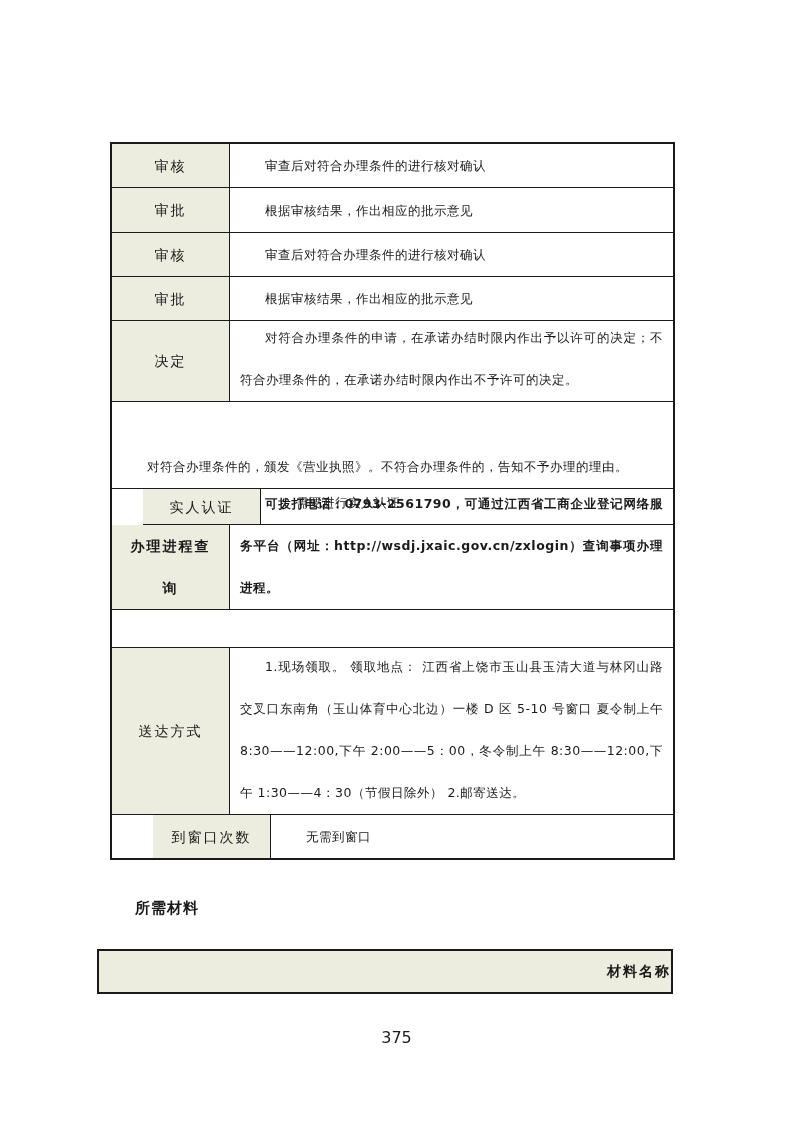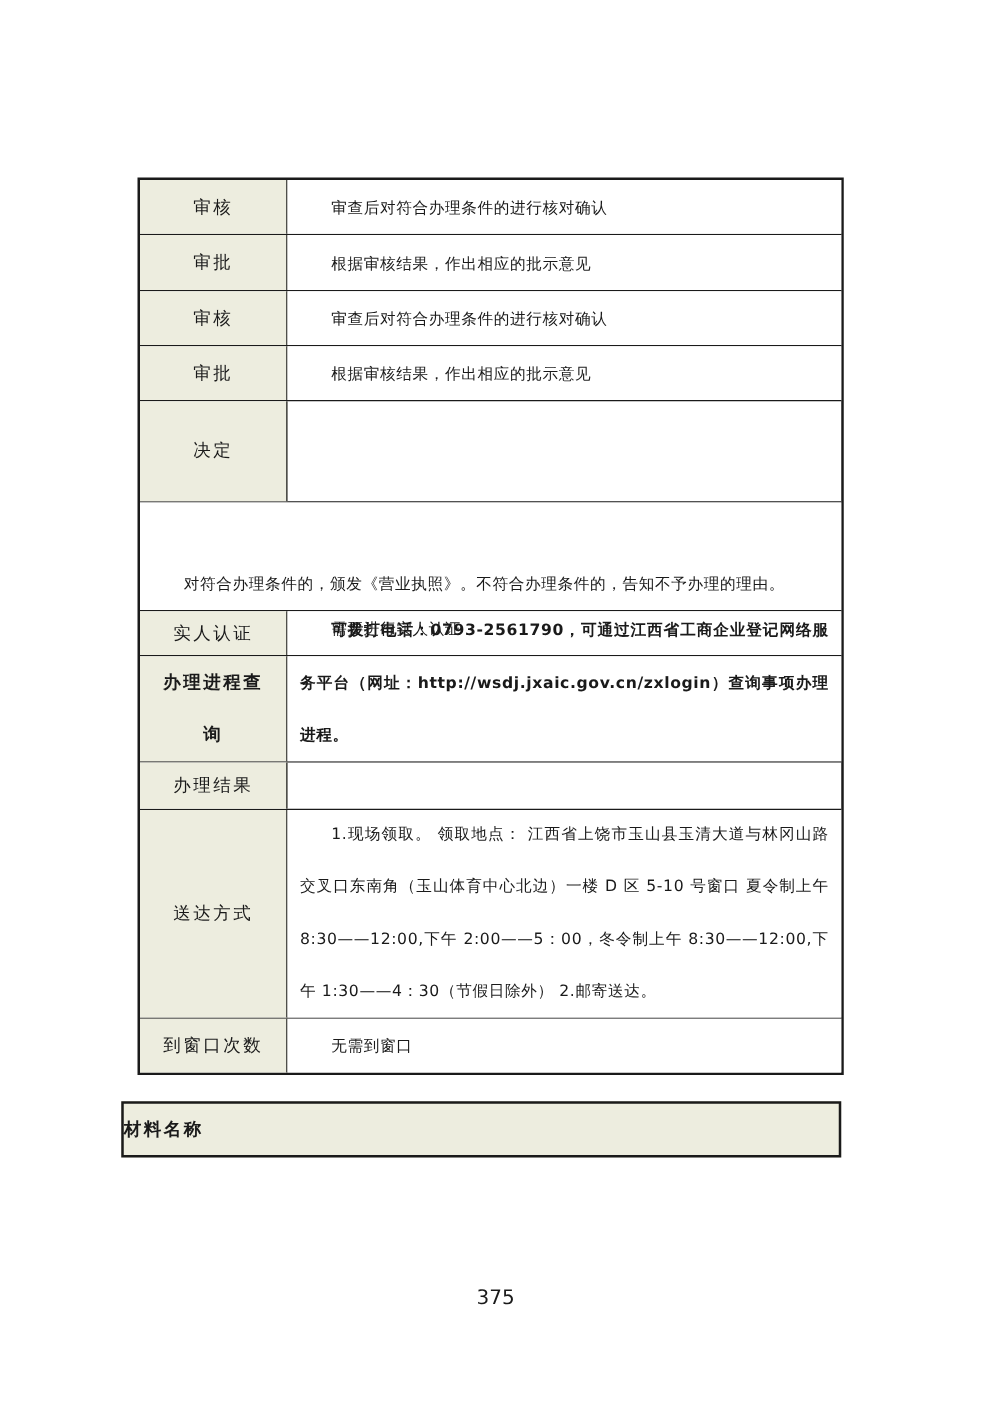--- a/index.html
+++ b/index.html
@@ -38,25 +38,25 @@
     font-size:12.5px; line-height:42px; letter-spacing:0.5px;
     text-align:justify;
   }
 
   
   .materials-heading {
     position:absolute; left:135px; top:899px;
     font-size:15px; font-weight:bold; letter-spacing:1px;
   }
   .materials-table {
-    position:absolute; left:97px; top:881px; width:576px; height:45px;
+    position:absolute; left:97px; top:949px; width:576px; height:45px;
     border:2px solid var(--border-c,#1a1a1a);
     background:var(--cell-bg,#EDEDDF);
     box-sizing:border-box;
-    display:flex; align-items:center; justify-content:flex-start;
+    display:flex; align-items:center; justify-content:flex-end;
   }
   .materials-header { font-weight:bold; font-size:14px; letter-spacing:2px; }
 
   
   .page-number {
     position:absolute; left:0; top:1028px; width:100%;
     text-align:center; font-size:16px; color:#1a1a1a;
   }
 </style>
 </head>
@@ -94,56 +94,56 @@
           <span>审批</span>
         </div>
         <div class="cell content">
           <p>根据审核结果，作出相应的批示意见</p>
         </div>
       </div>
       <div class="row" style="height: 81px;">
         <div class="cell label">
           <span>决定</span>
         </div>
+        <div class="cell content">
+          <p>对符合办理条件的申请，在承诺办结时限内作出予以许可的决定；不符合办理条件的，在承诺办结时限内作出不予许可的决定。</p>
+        </div>
       </div>
       <div class="row" style="height: 87px;">
         <div class="cell content">
           <p>对符合办理条件的，颁发《营业执照》。不符合办理条件的，告知不予办理的理由。</p>
         </div>
       </div>
-      <div class="row" style="height: 36px;">
+      <div class="row" style="height: 36px; margin-left: 31px;">
         <div class="cell label">
           <span>实人认证</span>
         </div>
         <div class="cell content">
           <p>需要进行实人认证</p>
         </div>
       </div>
       <div class="row" style="height: 85px; font-weight: bold;">
         <div class="cell label">
           <span>办理进程查询</span>
         </div>
         <div class="cell content">
           <p>可拨打电话：0793-2561790，可通过江西省工商企业登记网络服务平台（网址：http://wsdj.jxaic.gov.cn/zxlogin）查询事项办理进程。</p>
         </div>
       </div>
       <div class="row" style="height: 38px;">
-        <div class="cell label">
-          <span>办理结果</span>
-        </div>
       </div>
       <div class="row" style="height: 167px;">
         <div class="cell label">
           <span>送达方式</span>
         </div>
         <div class="cell content">
           <p>1.现场领取。 领取地点： 江西省上饶市玉山县玉清大道与林冈山路交叉口东南角（玉山体育中心北边）一楼 D 区 5-10 号窗口  夏令制上午 8:30——12:00,下午 2:00——5：00，冬令制上午 8:30——12:00,下午 1:30——4：30（节假日除外） 2.邮寄送达。</p>
         </div>
       </div>
-      <div class="row" style="height: 43px;">
+      <div class="row" style="height: 43px; padding-left: 41px;">
         <div class="cell label">
           <span>到窗口次数</span>
         </div>
         <div class="cell content">
           <p>无需到窗口</p>
         </div>
       </div>
     </div>
 
   <div class="materials-heading">所需材料</div>

